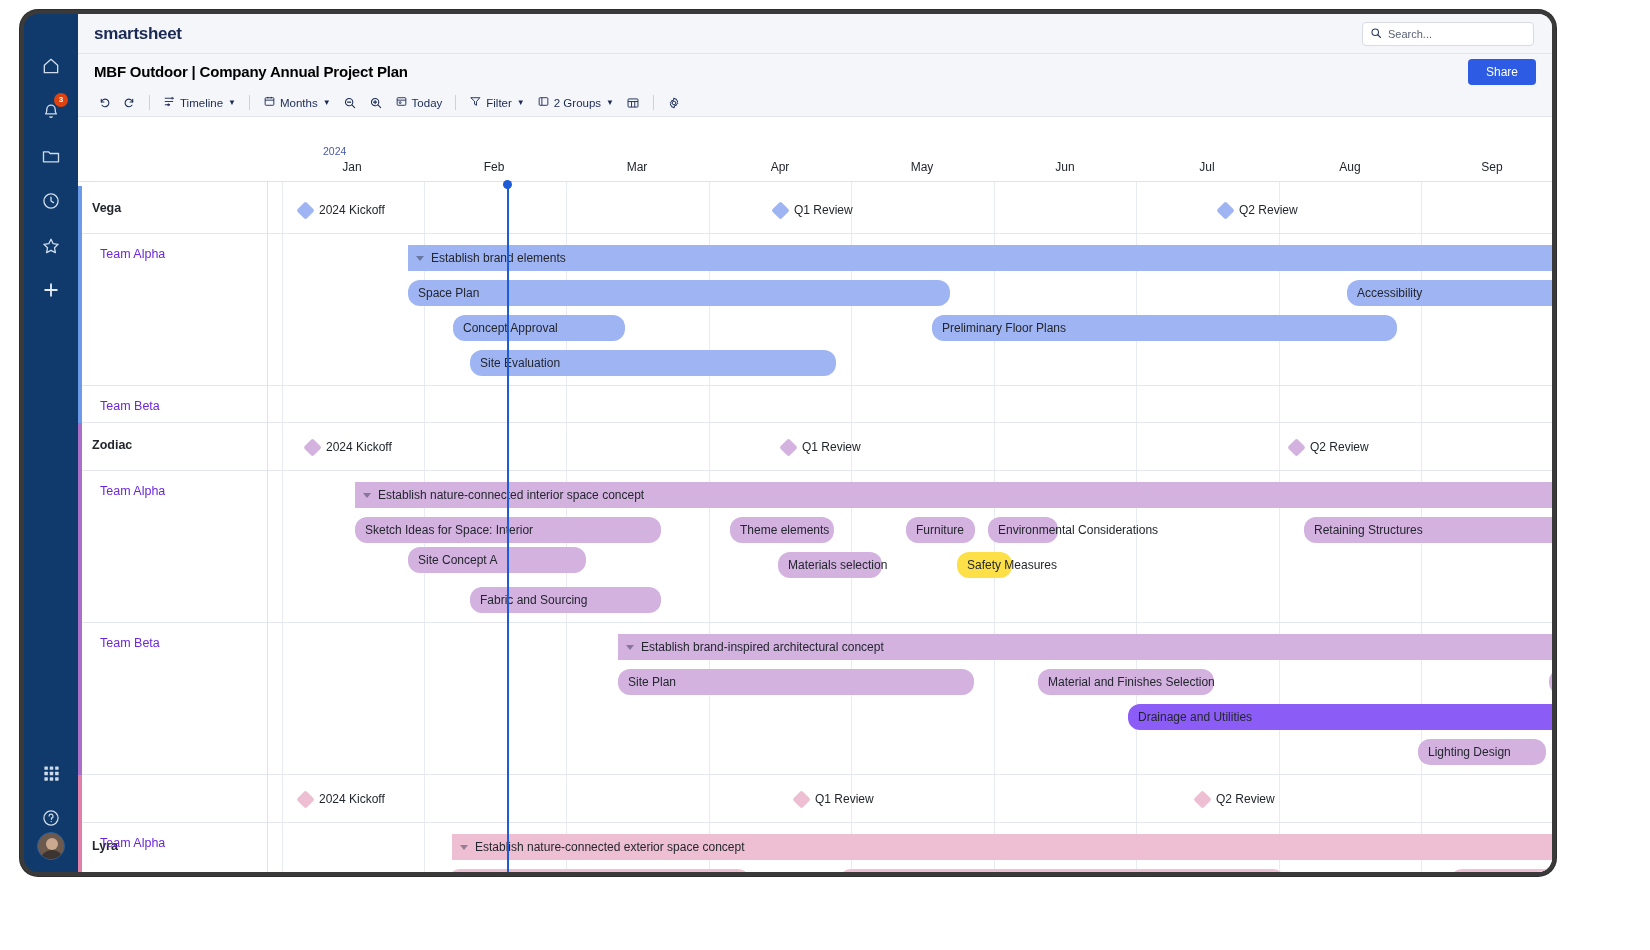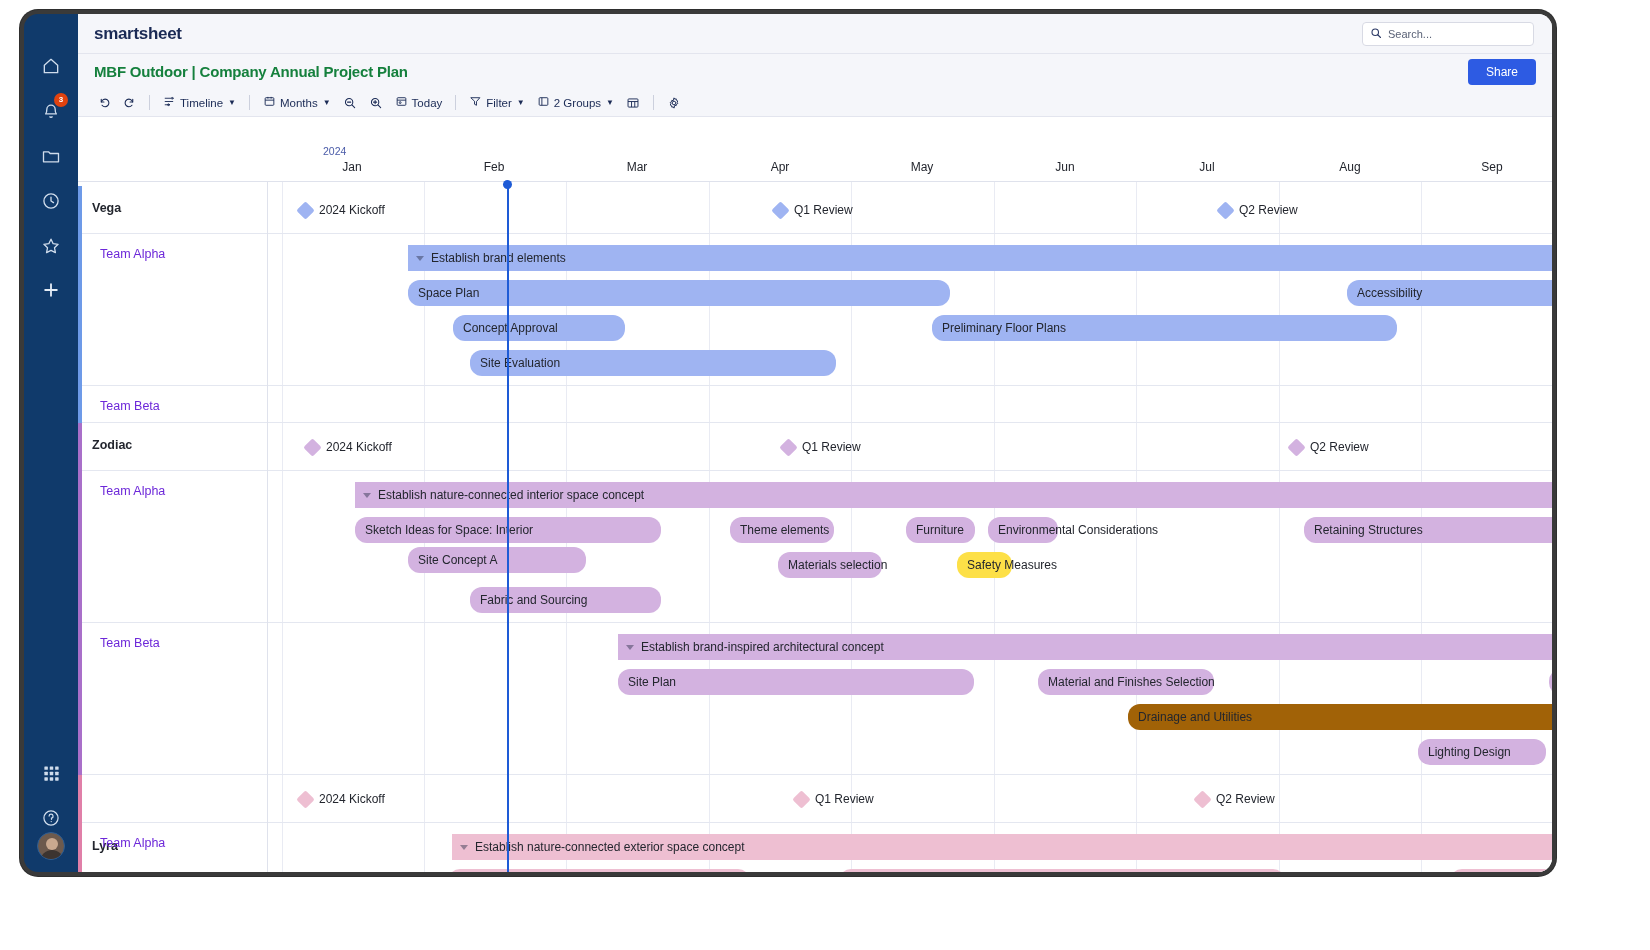--- a/index.html
+++ b/index.html
@@ -85,21 +85,21 @@
   }
   #search-box .search-text { font-size: 11px; color: #5a6277; }
 
   
   #title-row {
     position: absolute; left:0; top:40px; width:100%; height:35px;
     background: #f5f6fa;
   }
   #project-title {
     position: absolute; left: 16px; top: 9px;
-    font-size: 15px; font-weight: bold; color: #15803d;
+    font-size: 15px; font-weight: bold; color: #000000;
     letter-spacing: -0.2px;
   }
   #share-button {
     position: absolute; right: 16px; top: 5px;
     background: #2d5be3; color: #fff;
     font-size: 12px; font-weight: 500;
     border: none; border-radius: 4px;
     padding: 6px 18px; cursor: pointer;
     font-family: inherit;
   }
@@ -538,21 +538,21 @@
               <span class="tw"></span>
               <span class="txt">Establish brand-inspired architectural concept</span>
             </div>
             <div class="bar" style="left: 540px; width: 356px; background: rgb(211, 178, 224); top: 46px;">
               <span class="txt">Site Plan</span>
             </div>
             <div class="bar" style="left: 960px; width: 176px; background: rgb(211, 178, 224); top: 46px;">
               <span class="txt">Material and Finishes Selection</span>
             </div>
             <div class="bar" style="left: 1471px; width: 29px; background: rgb(211, 178, 224); top: 46px;"></div>
-            <div class="bar" style="left: 1050px; width: 450px; background: #a16207; top: 81px;">
+            <div class="bar" style="left: 1050px; width: 450px; background: #8b5cf6; top: 81px;">
               <span class="txt">Drainage and Utilities</span>
             </div>
             <div class="bar" style="left: 1340px; width: 128px; background: rgb(211, 178, 224); top: 116px;">
               <span class="txt">Lighting Design</span>
             </div>
           </div>
           <div class="row-band" style="top: 593px; height: 48px;">
             <div class="group-stripe" style="top: 0px; height: 48px; background: rgb(224, 127, 168);"></div>
             <div class="row-label group" style="top: 28px; margin-top: 36px;">Lyra</div>
             <div class="milestone" style="left: 221px; top: 17px;">

